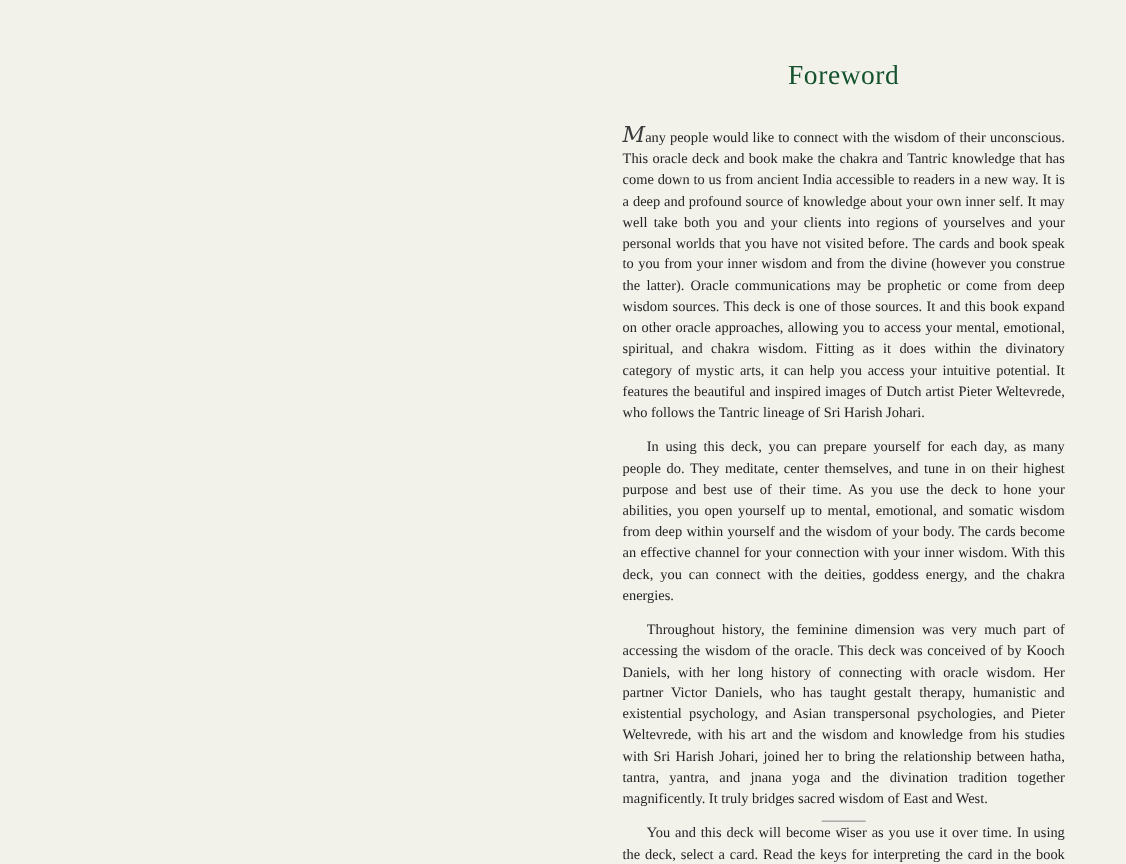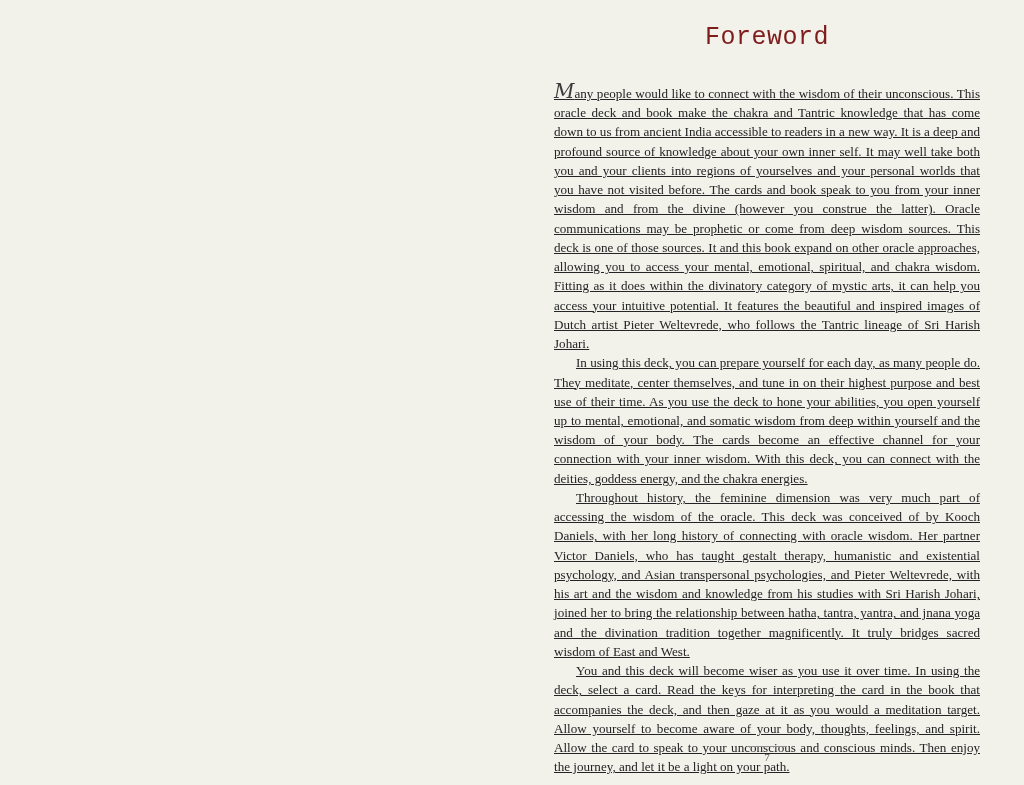--- a/index.html
+++ b/index.html
@@ -22,39 +22,38 @@
   }
   .content {
     position: absolute;
     left: 554px;
     top: 0;
     width: 426px;
     height: 785px;
   }
   .chapter-title {
     margin: 0;
-    padding-top: 23px;
+    padding-top: 55px;
     text-align: center;
-    font-family: Liberation Mono, monospace;
+    font-family: Liberation Serif, serif;
     font-weight: normal;
     font-size: 25px;
     letter-spacing: 0.5px;
-    color: #7f1d1d;
+    color: #14532d;
   }
   .body-text {
     margin-top: 29px;
     font-size: 13.1px;
     line-height: 1.47;
     text-align: justify;
     color: #232425;
   }
   .body-text p {
-    margin: 0;
+    margin: 12px;
     text-indent: 22px;
-    text-decoration: underline;
   }
   .body-text p.first {
     text-indent: 0;
   }
   .dropcap {
     font-family: "DejaVu Serif", serif;
     font-style: italic;
     font-size: 20px;
     line-height: 1;
     color: #3a3b3c;

